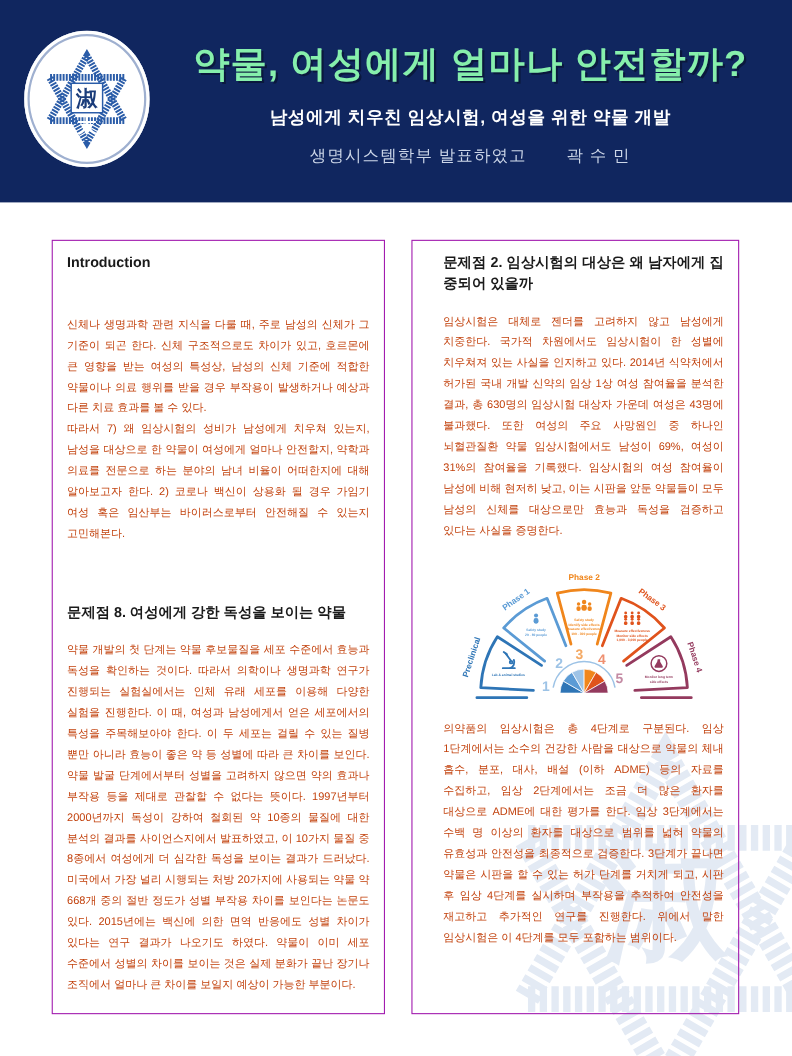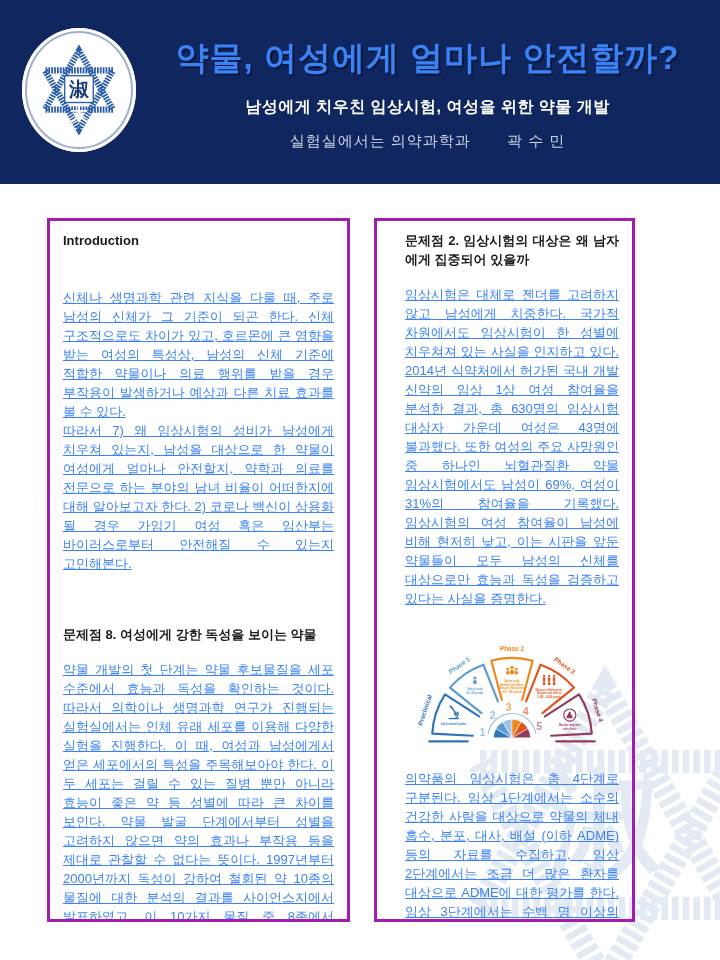--- a/index.html
+++ b/index.html
@@ -17,50 +17,49 @@
     position:absolute;left:22px;top:28px;width:114px;height:124px;
     background:#ffffff;border-radius:50%;
     box-shadow:inset 0 0 0 3px #ffffff, inset 0 0 0 5px #9fb0d0;
     display:flex;align-items:center;justify-content:center;
   }
   .header-text{
     position:absolute;left:150px;top:0;width:555px;height:184px;
     display:flex;flex-direction:column;align-items:center;justify-content:center;
   }
   .poster-title{
-    color:#3b82f6;font-size:33px;font-weight:bold;letter-spacing:1px;
+    color:#86efac;font-size:33px;font-weight:bold;letter-spacing:1px;
     text-shadow:2px 2px 0 rgba(0,0,0,0.35);white-space:nowrap;margin:2px 0 0 0;
   }
   .poster-subtitle{
     color:#ffffff;font-size:16px;font-weight:bold;letter-spacing:0.5px;
     margin:16px 0 0 0;white-space:nowrap;
   }
   .poster-author{
     color:#ccd6e8;font-size:15px;margin:14px 0 0 0;letter-spacing:1px;white-space:nowrap;
   }
   
   .watermark{
     position:absolute;right:-85px;bottom:-75px;width:400px;height:400px;z-index:0;
   }
   
   .col{
-    position:absolute;top:218px;height:704px;border:3px solid #a21caf;
+    position:absolute;top:218px;height:704px;border:1px solid #a21caf;
     background:transparent;z-index:1;box-sizing:border-box;
     padding:10px 13px;overflow:hidden;
   }
   .col-left{left:47px;width:303px;}
-  .col-right{left:374px;width:261px;padding-left:28px;}
+  .col-right{left:374px;width:298px;padding-left:28px;}
   .box-heading{
     font-size:13px;font-weight:bold;color:#1a1a1a;line-height:19px;
     text-align:justify;
   }
   .body-text{
-    font-size:13px;color:#3b82f6;line-height:19px;text-align:justify;
+    font-size:10px;color:#c2410c;line-height:19px;text-align:justify;
     word-break:keep-all;
-    text-decoration:underline;
   }
   .sp38{height:38px;} .sp52{height:52px;} .sp16{height:16px;} .sp8{height:8px;}
   .diagram-wrap{
     width:100%;display:flex;justify-content:center;margin:4px 0 6px 0;
   }
   .phase-label{font-weight:bold;font-size:9px;}
   .phase-desc{font-weight:bold;font-size:3.6px;}
   .phase-number{font-size:15px;font-weight:bold;}
 </style>
 </head>
@@ -85,21 +84,21 @@
       </g>
       <rect x="40" y="44" width="32" height="30" fill="#ffffff" stroke="#2a5ca8" stroke-width="1.5"></rect>
       <text x="56" y="67" text-anchor="middle" font-size="22" fill="#1a3c7a" font-weight="bold">淑</text>
       <text x="56" y="94" text-anchor="middle" font-size="20" fill="#ffffff" font-weight="bold">大</text>
     </svg>
   </div>
   <div class="header-text">
     <div class="poster-title">약물, 여성에게 얼마나 안전할까?</div>
     <div class="poster-subtitle">남성에게 치우친 임상시험, 여성을 위한 약물 개발</div>
     <div class="poster-author">
-      <span>실험실에서는 의약과학과</span>
+      <span>생명시스템학부 발표하였고</span>
       <span>&nbsp;&nbsp;&nbsp;&nbsp;&nbsp;</span>
       <span>곽 수 민</span>
     </div>
   </div>
 </div>
 
 <div class="col col-left">
   <div class="box-heading">Introduction</div>
   <div class="sp38"></div>
   <div class="body-text">신체나 생명과학 관련 지식을 다룰 때, 주로 남성의 신체가 그 기준이 되곤 한다. 신체 구조적으로도 차이가 있고, 호르몬에 큰 영향을 받는 여성의 특성상, 남성의 신체 기준에 적합한 약물이나 의료 행위를 받을 경우 부작용이 발생하거나 예상과 다른 치료 효과를 볼 수 있다.</div>

